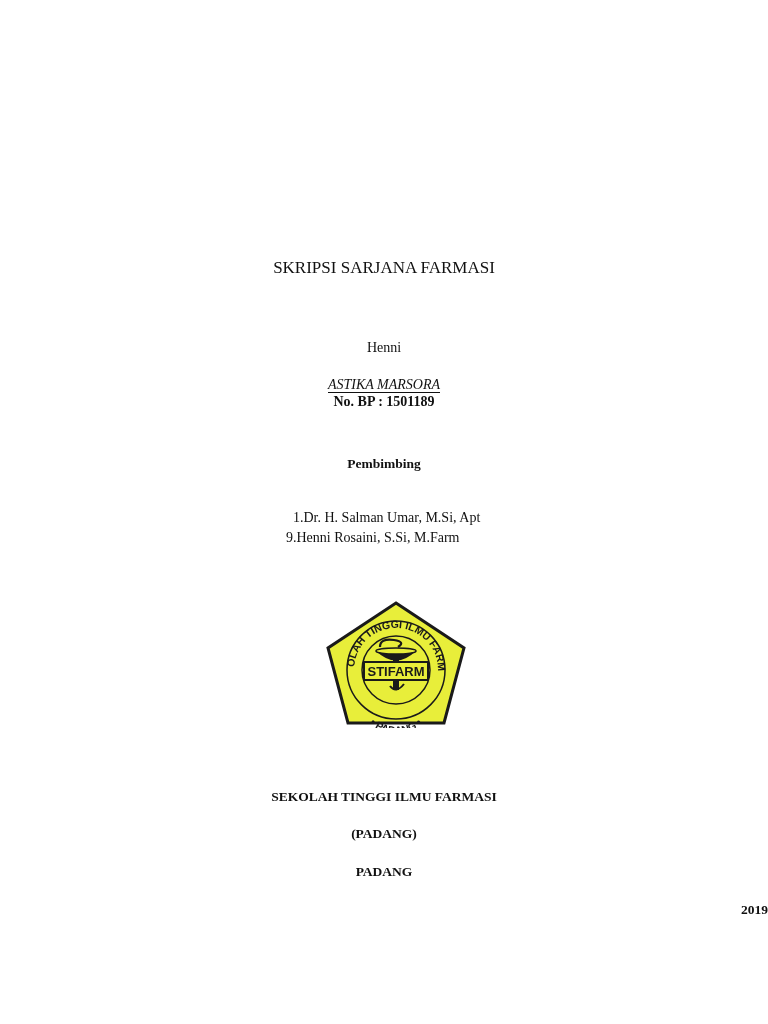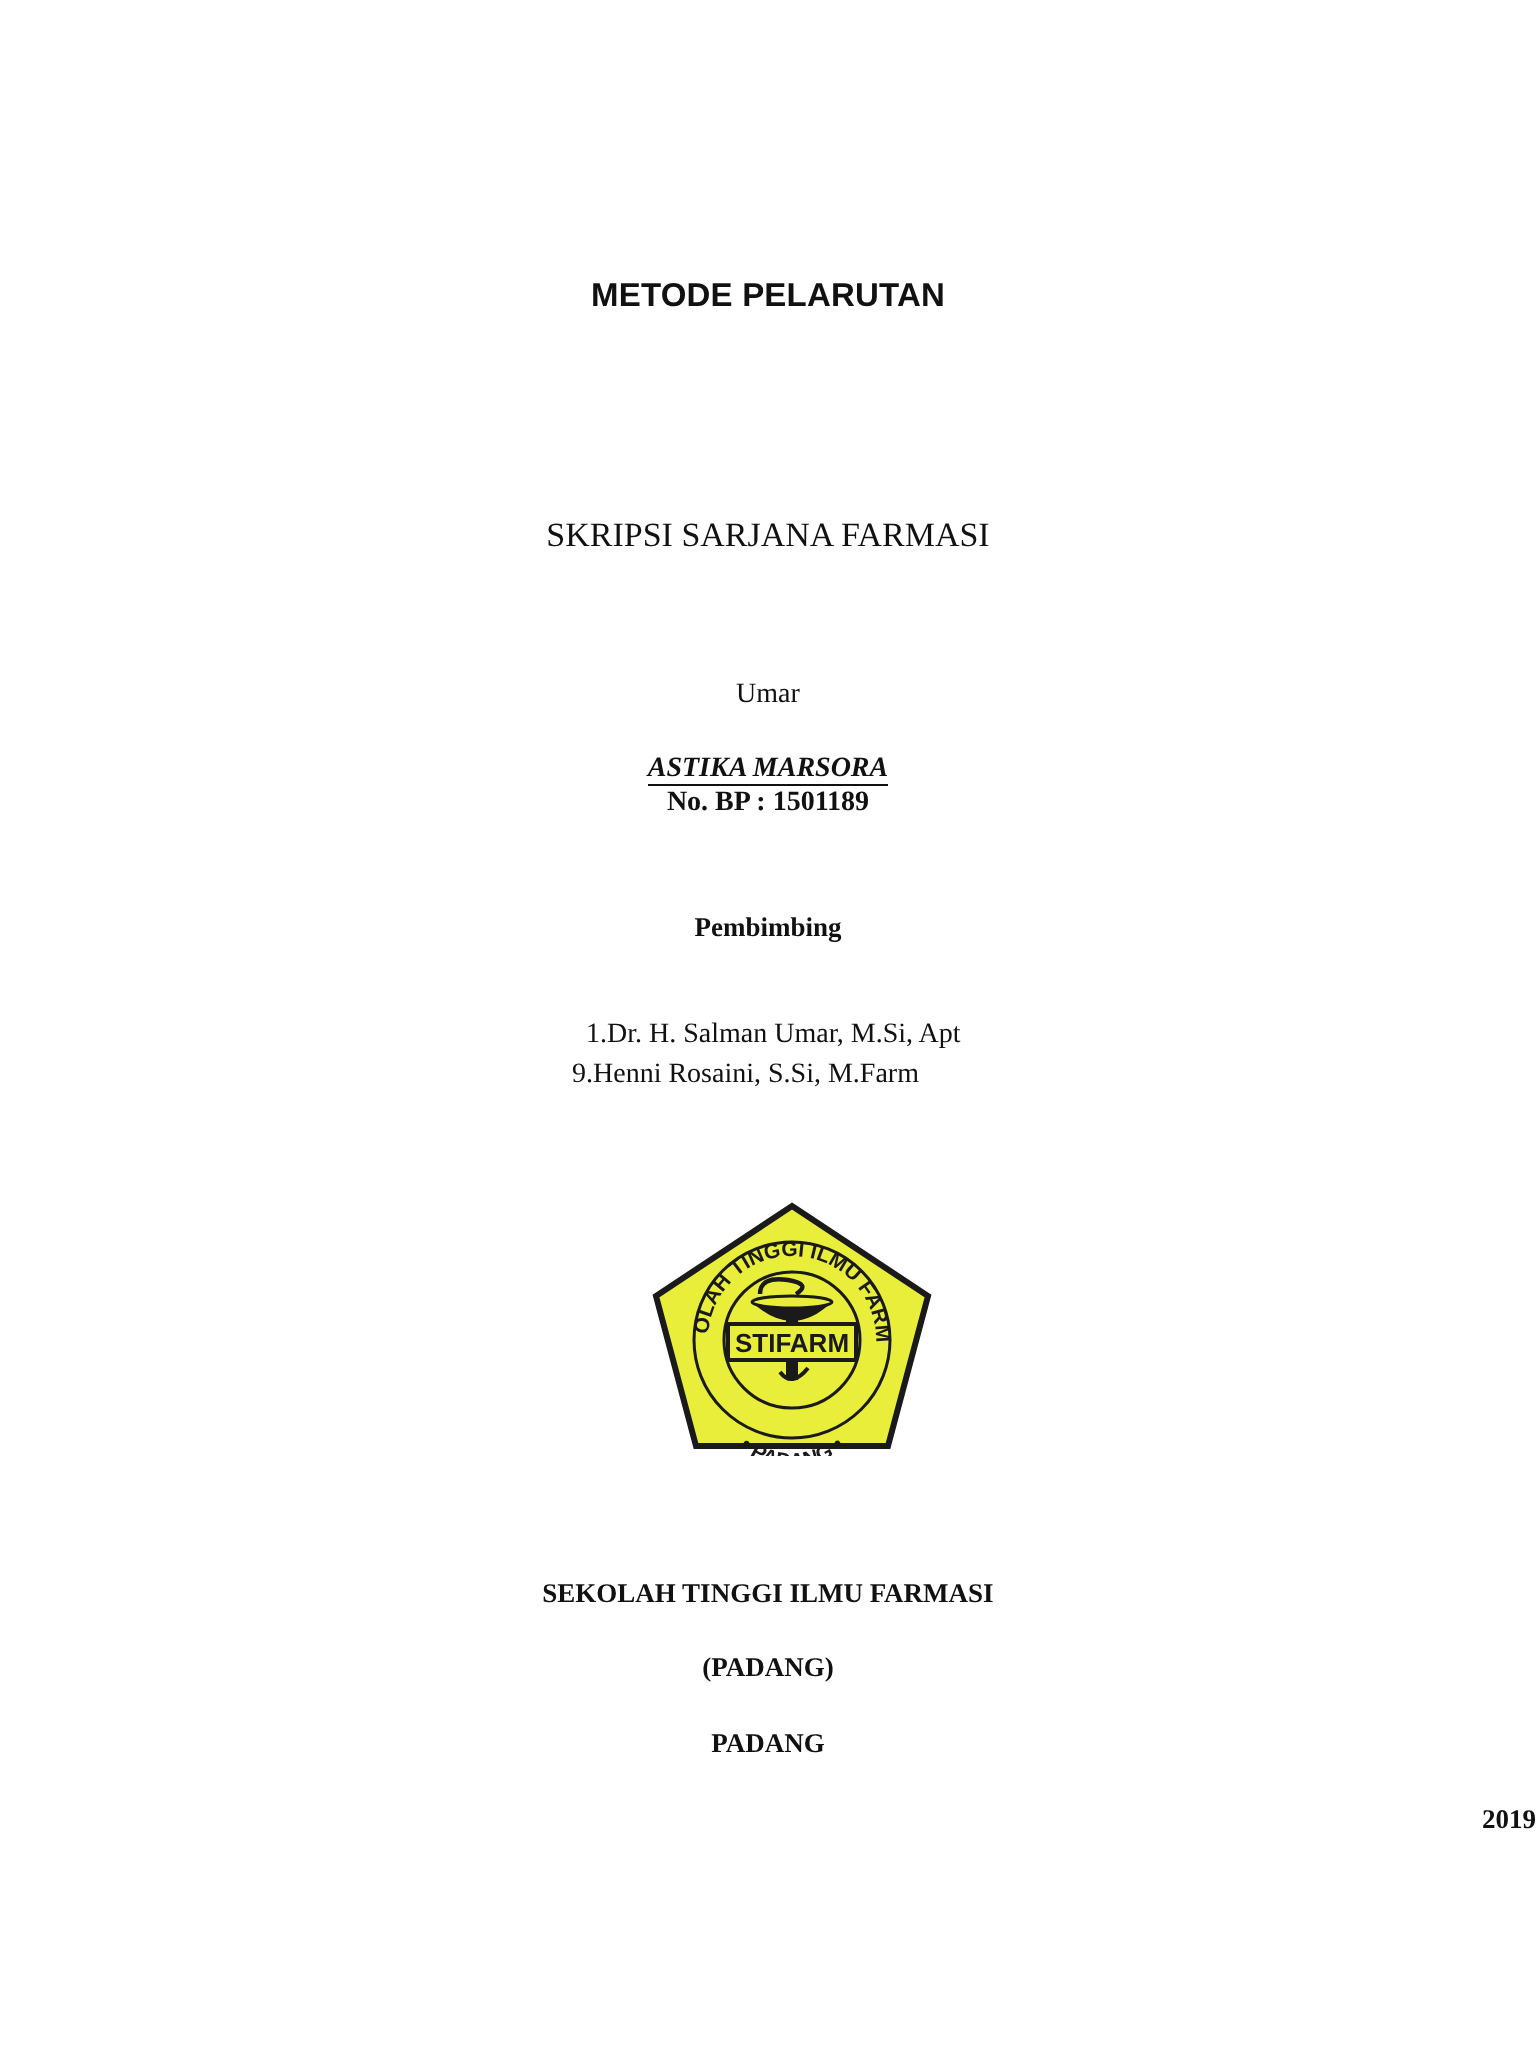--- a/index.html
+++ b/index.html
@@ -9,47 +9,46 @@
   }
   .abs { position: absolute; left: 0; width: 768px; text-align: center; }
   .title {
     font-family: "Liberation Sans", sans-serif; font-weight: bold;
     font-size: 16.5px; line-height: 20px; letter-spacing: 0.1px;
   }
   .serif { font-family: "Liberation Serif", serif; }
   .skripsi { font-size: 17px; top: 258px; }
   .oleh { font-size: 14px; top: 340px; }
   .author {
-    font-size: 14px; top: 377px; font-weight: bold; font-style: italic;
+    font-size: 14px; top: 377px; font-weight: normal; font-style: italic;
   }
   .author span { border-bottom: 1.3px solid #111; padding-bottom: 0px; }
   .bp { font-size: 14px; top: 394px; font-weight: bold; }
   .pemb-label { font-size: 13.5px; top: 456px; font-weight: bold; }
   .advisor { position: absolute; font-size: 14px; font-family: "Liberation Serif", serif; }
   .adv1 { left: 293px; top: 510px; }
   .adv2 { left: 286px; top: 530px; }
   .logo { position: absolute; left: 324px; top: 598px; width: 144px; height: 130px; }
   .footer { font-size: 13.5px; font-weight: bold; }
   .f1 { top: 789px; }
   .f2 { top: 826px; }
   .f3 { top: 864px; }
   .f4 { top: 902px; text-align: right; }
 </style>
 </head>
 <body>
 
 <div>
 
   <div class="abs title" style="top:138px;">
-    <div>METODE PELARUTAN</div>
   </div>
 
   <div class="abs serif skripsi">SKRIPSI SARJANA FARMASI</div>
 
-  <div class="abs serif oleh">Umar</div>
+  <div class="abs serif oleh">Henni</div>
 
   <div class="abs serif author">
     <span>ASTIKA MARSORA</span>
   </div>
   <div class="abs serif bp">No. BP : 1501189</div>
 
   <div class="abs serif pemb-label">Pembimbing</div>
   <div class="advisor adv1">1.Dr. H. Salman Umar, M.Si, Apt</div>
   <div class="advisor adv2">9.Henni Rosaini, S.Si, M.Farm</div>
 

